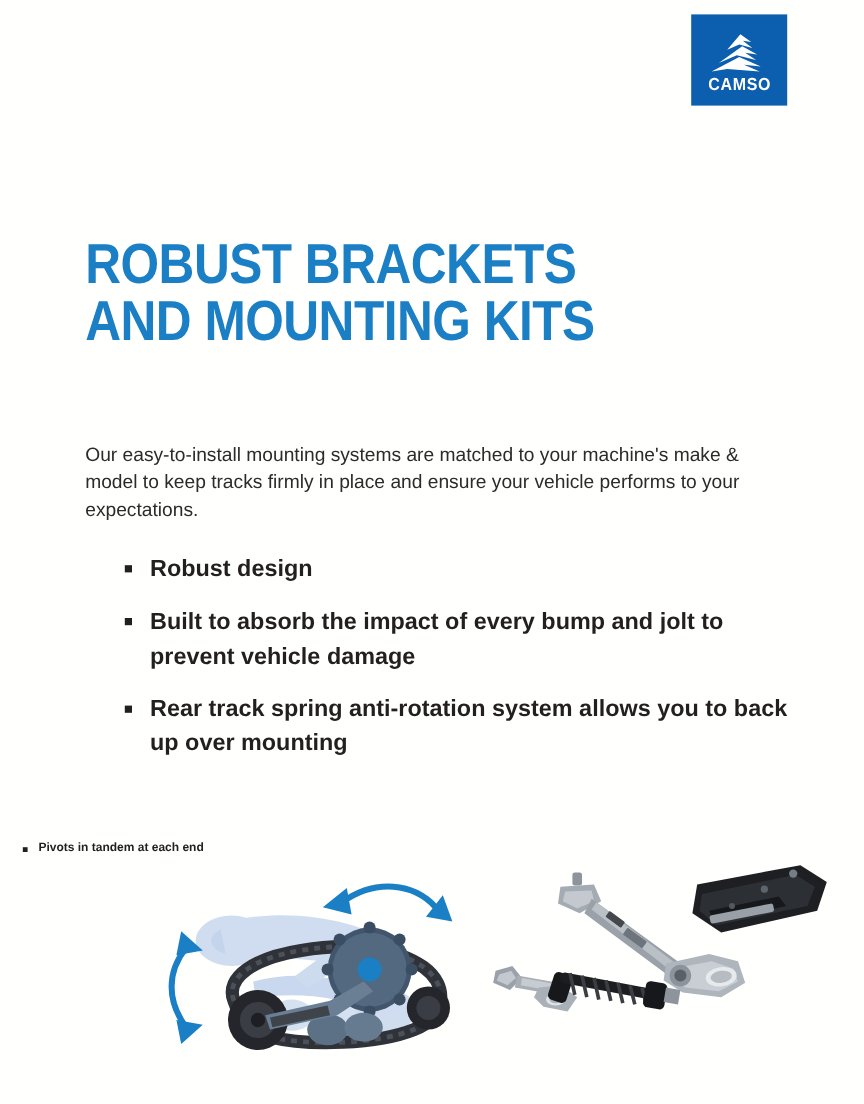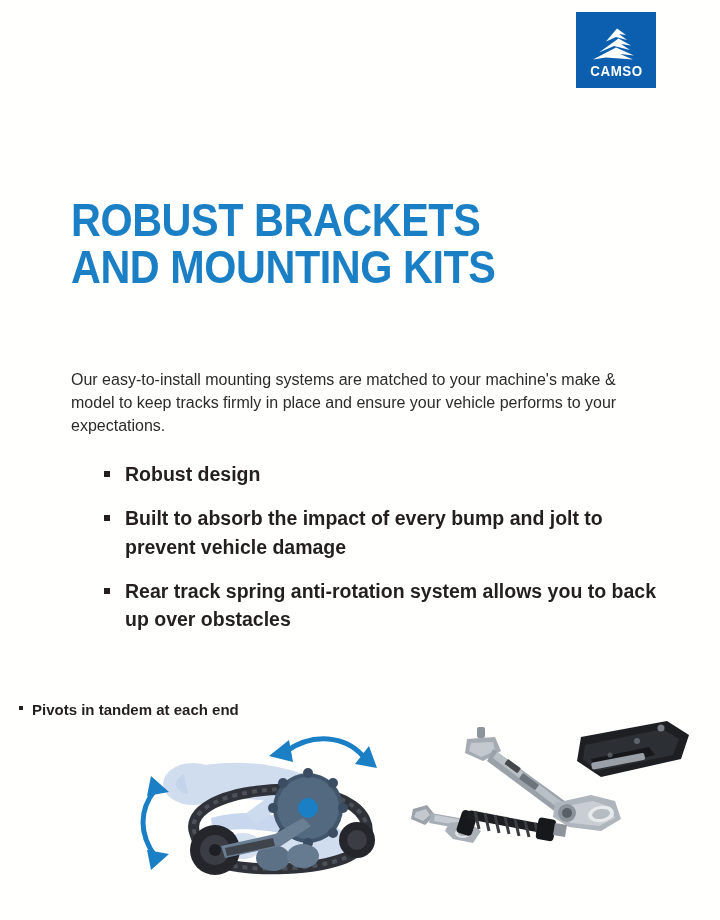--- a/index.html
+++ b/index.html
@@ -121,21 +121,21 @@
     width: 6px;
     height: 6px;
     background: #231f20;
   }
 
   
   .caption {
     position: absolute;
     top: 700px;
     left: 17px;
-    font-size: 15px;
+    font-size: 10px;
     font-weight: 700;
     color: #231f20;
     padding-left: 15px;
     line-height: 1.3;
   }
   .caption::before {
     content: "";
     position: absolute;
     left: 2px;
     top: 6px;
@@ -182,21 +182,21 @@
 <h1 class="headline">
   <span class="headline-line">ROBUST BRACKETS</span>
   <span class="headline-line">AND MOUNTING KITS</span>
 </h1>
 
 <p class="intro">Our easy-to-install mounting systems are matched to your machine's make &amp; model to keep tracks firmly in place and ensure your vehicle performs to your expectations.</p>
 
 <ul class="bullet-list">
   <li class="bullet-item">Robust design</li>
   <li class="bullet-item">Built to absorb the impact of every bump and jolt to prevent vehicle damage</li>
-  <li class="bullet-item">Rear track spring anti-rotation system allows you to back up over obstacles</li>
+  <li class="bullet-item">Rear track spring anti-rotation system allows you to back up over mounting</li>
 </ul>
 
 <div class="caption">Pivots in tandem at each end</div>
 
 <div class="illustration">
   <svg viewBox="0 0 290 165" width="290" height="165" aria-hidden="true">
 
     <g opacity="0.55">
       <ellipse cx="68" cy="62" rx="30" ry="21" fill="#aac2e5"></ellipse>
       <ellipse cx="68" cy="62" rx="17" ry="11" fill="#93b1dd"></ellipse>

